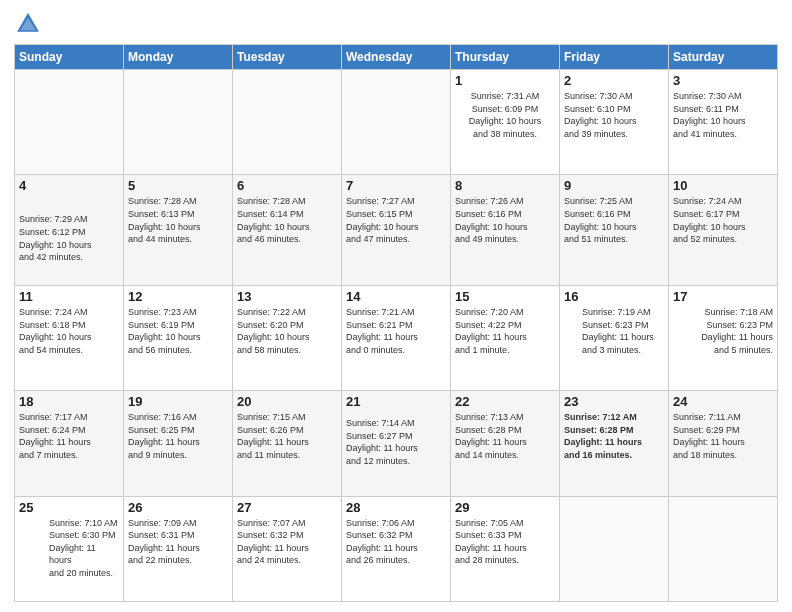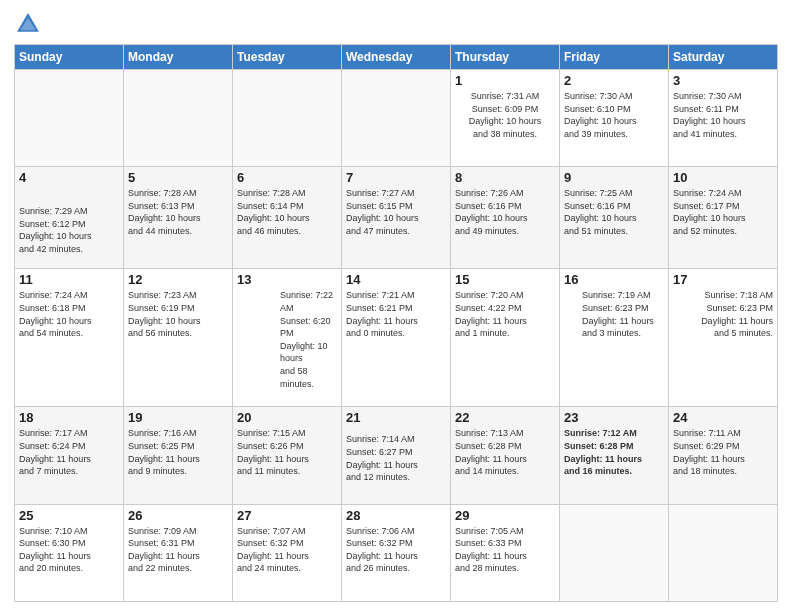--- a/index.html
+++ b/index.html
@@ -210,21 +210,21 @@
           </td>
           <td>
             <span class="day-num">12</span>
             <div class="day-info" style="white-space: pre-line;">Sunrise: 7:23 AM
 Sunset: 6:19 PM
 Daylight: 10 hours
 and 56 minutes.</div>
           </td>
           <td>
             <span class="day-num">13</span>
-            <div class="day-info" style="white-space: pre-line; margin-left: 43px;">Sunrise: 7:22 AM
+            <div class="day-info" style="white-space: pre-line;">Sunrise: 7:22 AM
 Sunset: 6:20 PM
 Daylight: 10 hours
 and 58 minutes.</div>
           </td>
           <td>
             <span class="day-num">14</span>
             <div class="day-info" style="white-space: pre-line;">Sunrise: 7:21 AM
 Sunset: 6:21 PM
 Daylight: 11 hours
 and 0 minutes.</div>
@@ -298,21 +298,21 @@
             <span class="day-num">24</span>
             <div class="day-info" style="white-space: pre-line;">Sunrise: 7:11 AM
 Sunset: 6:29 PM
 Daylight: 11 hours
 and 18 minutes.</div>
           </td>
         </tr>
         <tr>
           <td>
             <span class="day-num">25</span>
-            <div class="day-info" style="white-space: pre-line;">Sunrise: 7:10 AM
+            <div class="day-info" style="white-space: pre-line; margin-left: 30px;">Sunrise: 7:10 AM
 Sunset: 6:30 PM
 Daylight: 11 hours
 and 20 minutes.</div>
           </td>
           <td>
             <span class="day-num">26</span>
             <div class="day-info" style="white-space: pre-line;">Sunrise: 7:09 AM
 Sunset: 6:31 PM
 Daylight: 11 hours
 and 22 minutes.</div>

